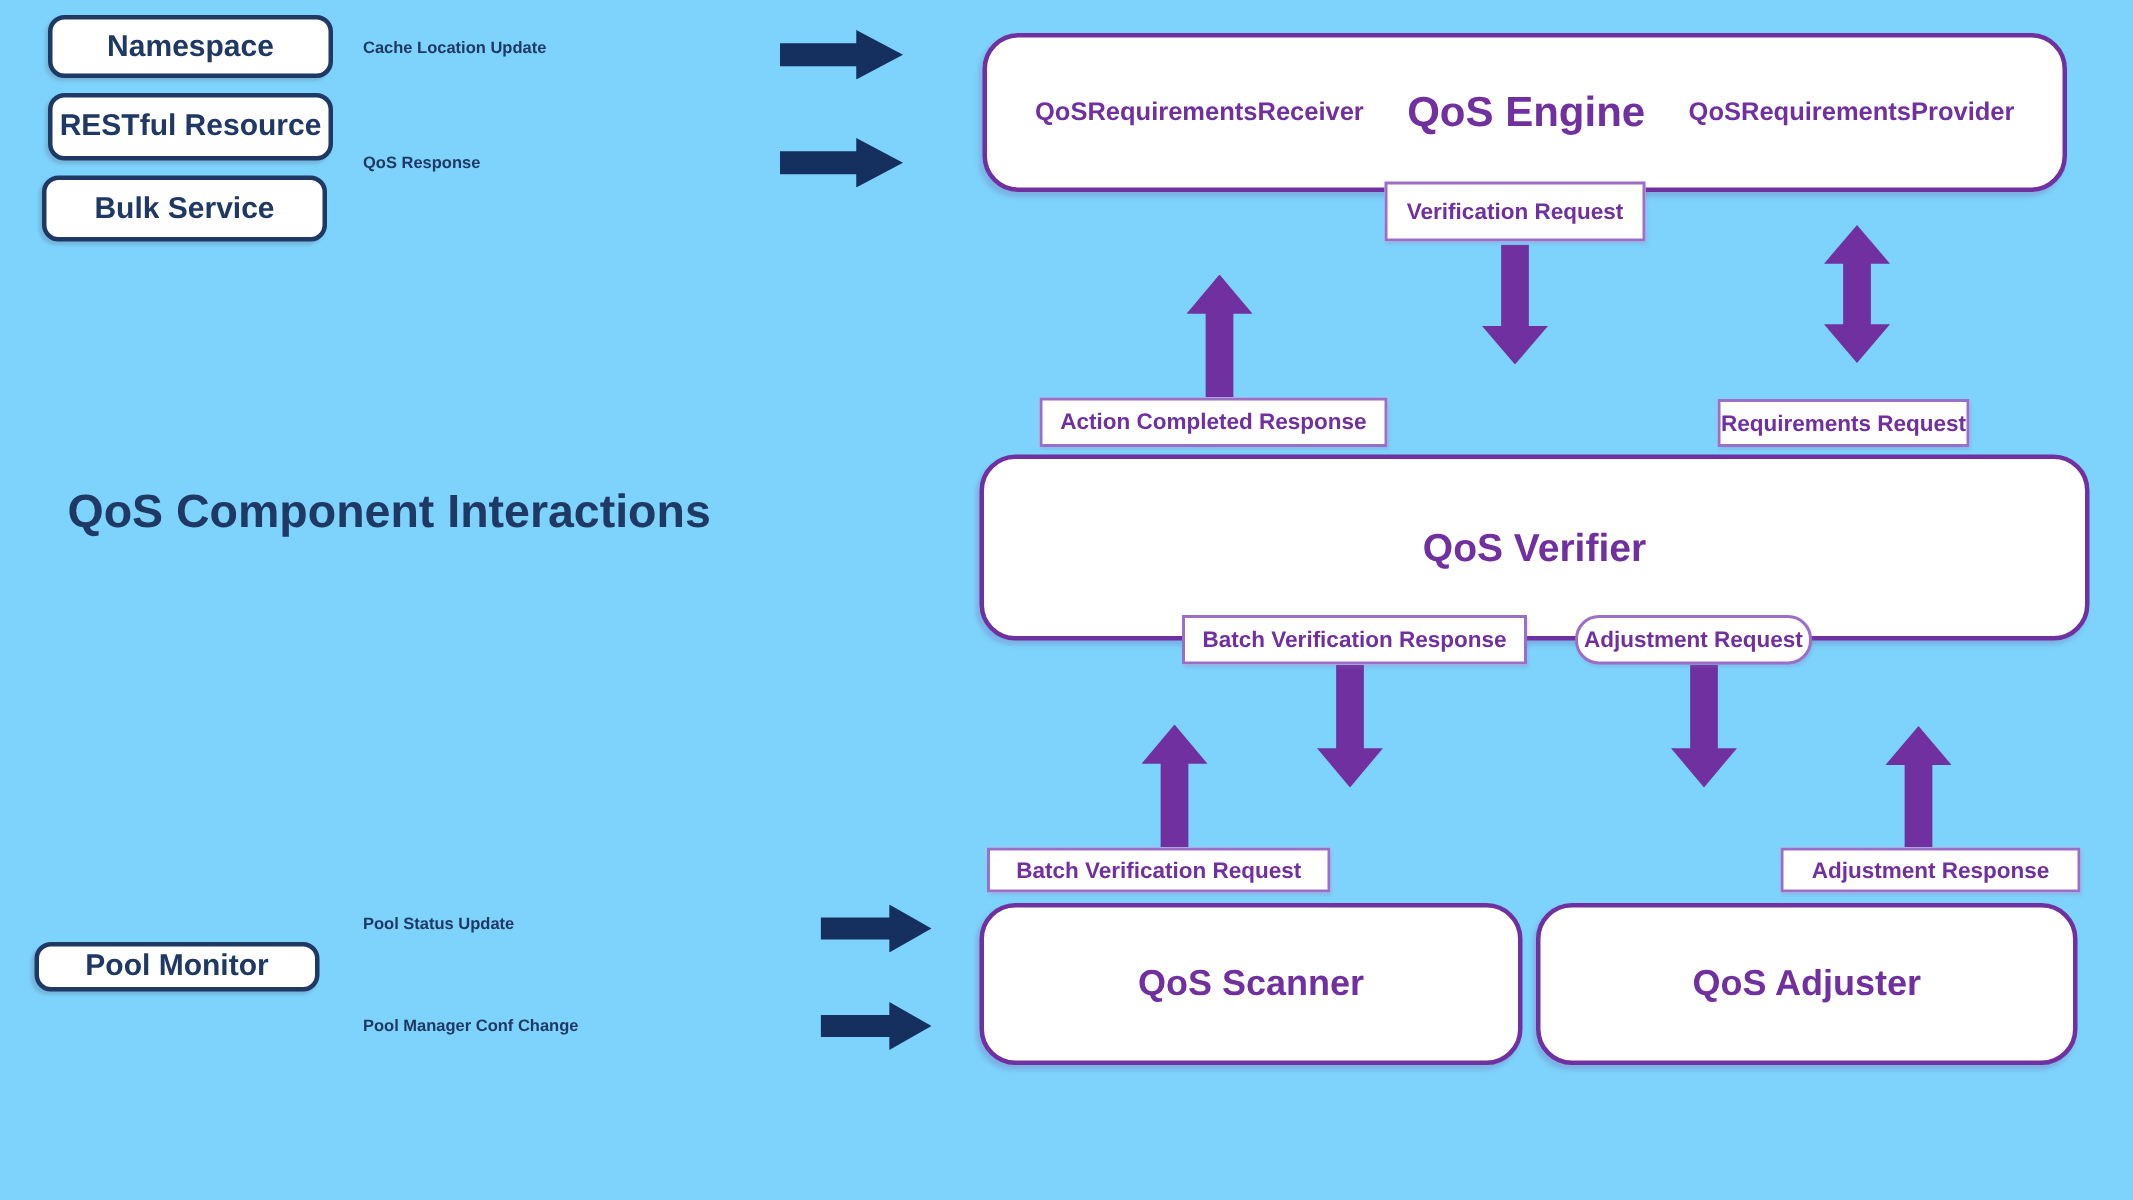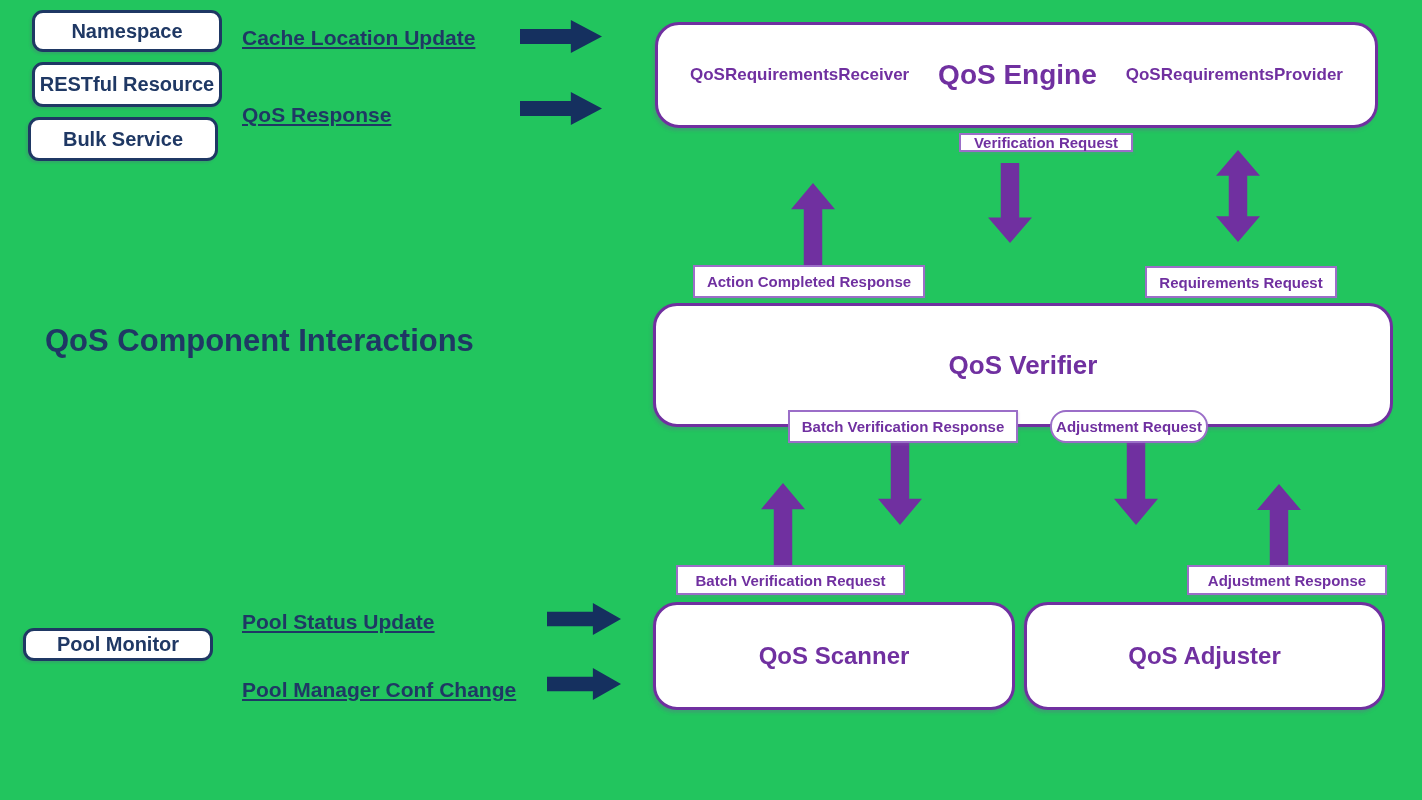--- a/index.html
+++ b/index.html
@@ -3,39 +3,39 @@
 <meta charset="utf-8">
 <style>
   :root{
     --navy:#1F3864;
     --navy-arrow:#15305F;
     --purple:#7030A0;
     --label-border:#9B6EC8;
   }
   html,body{margin:0;padding:0;background:#fff;}
   .canvas{
-    position:relative;width:1422px;height:800px;background:#22c55e;overflow:hidden;
+    position:relative;width:1422px;height:800px;background:#7dd3fc;overflow:hidden;
     font-family:"Liberation Sans",sans-serif;font-weight:bold;
   }
   .abs{position:absolute;box-sizing:border-box;}
 
   
   .src-box{
     border:3px solid var(--navy);border-radius:11px;background:#fff;
     display:flex;align-items:center;justify-content:center;
     color:var(--navy);font-size:20px;
     box-shadow:-2px 2px 2px rgba(90,100,130,.25);
   }
   #box-namespace{left:32px;top:10px;width:190px;height:42px;}
   #box-restful{left:32px;top:62px;width:190px;height:45px;}
   #box-bulk{left:28px;top:117px;width:190px;height:44px;}
   #box-pool{left:23px;top:628px;width:190px;height:33px;}
 
   
-  .evt{color:var(--navy);font-size:21px;white-space:nowrap;text-decoration:underline;}
+  .evt{color:var(--navy);font-size:11px;white-space:nowrap;}
   #lbl-cache{left:242px;top:26px;}
   #lbl-qosmod{left:242px;top:103px;}
   #lbl-poolstatus{left:242px;top:610px;}
   #lbl-poolconf{left:242px;top:678px;}
 
   
   #diagram-title{left:45px;top:323px;color:var(--navy);font-size:31px;white-space:nowrap;}
 
   
   .arrow-right{
@@ -63,26 +63,26 @@
   .verifier-title{font-size:26px;}
   .bottom-title{font-size:24px;}
 
   
   .msg{
     border:2px solid var(--label-border);background:#fff;
     color:var(--purple);font-size:15px;white-space:nowrap;
     display:flex;align-items:center;justify-content:center;
     box-shadow:1px 2px 2px rgba(140,110,180,.2);
   }
-  #msg-verification{left:923px;top:133px;width:174px;height:19px;margin-left:36px;}
+  #msg-verification{left:923px;top:121px;width:174px;height:40px;}
   #msg-action{left:693px;top:265px;width:232px;height:33px;}
-  #msg-requirements{left:1145px;top:266px;width:192px;height:32px;}
+  #msg-requirements{left:1145px;top:266px;width:168px;height:32px;}
   #msg-batchresp{left:788px;top:410px;width:230px;height:33px;}
   #msg-adjreq{left:1050px;top:410px;width:158px;height:33px;border-radius:16px;}
-  #msg-batchreq{left:658px;top:565px;width:229px;height:30px;margin-left:18px;}
+  #msg-batchreq{left:658px;top:565px;width:229px;height:30px;}
   #msg-adjresp{left:1187px;top:565px;width:200px;height:30px;}
 
   
   .arrow-up{
     background:var(--purple);
     clip-path:polygon(50% 0,100% 32%,71% 32%,71% 100%,29% 100%,29% 32%,0 32%);
   }
   .arrow-down{
     background:var(--purple);
     clip-path:polygon(29% 0,71% 0,71% 68%,100% 68%,50% 100%,0 68%,29% 68%);

